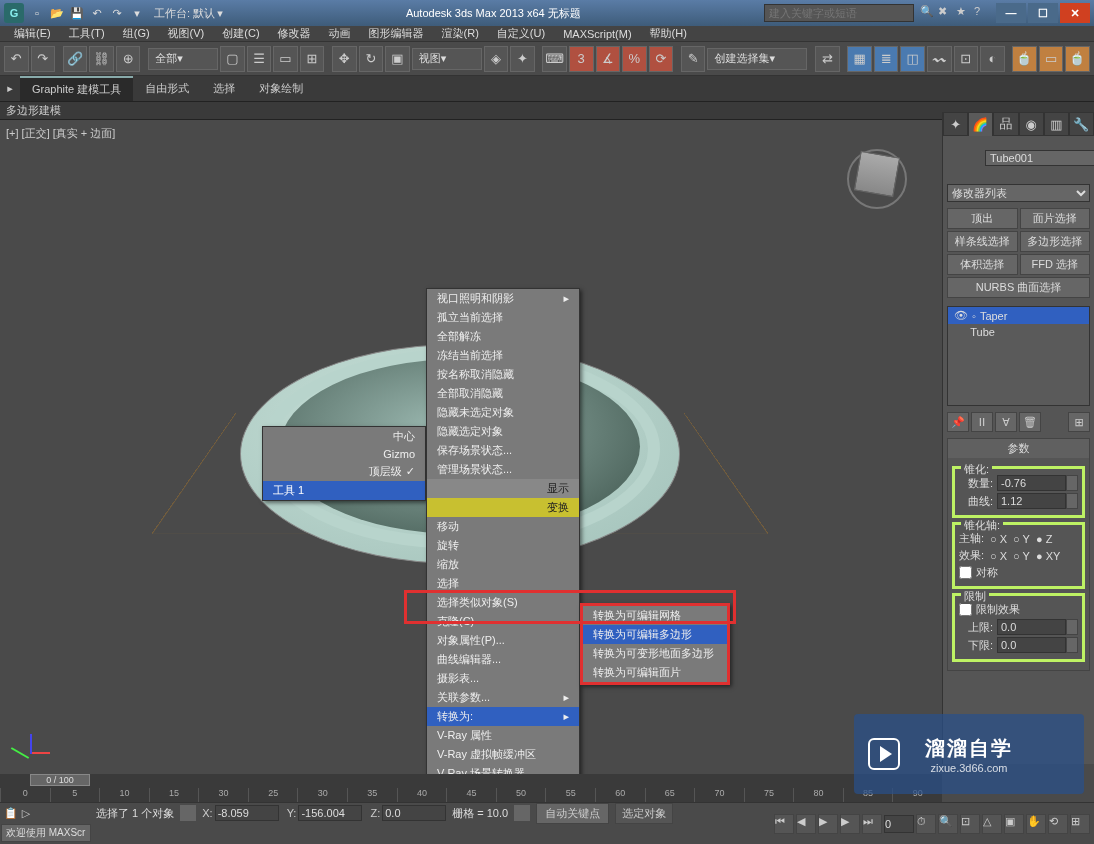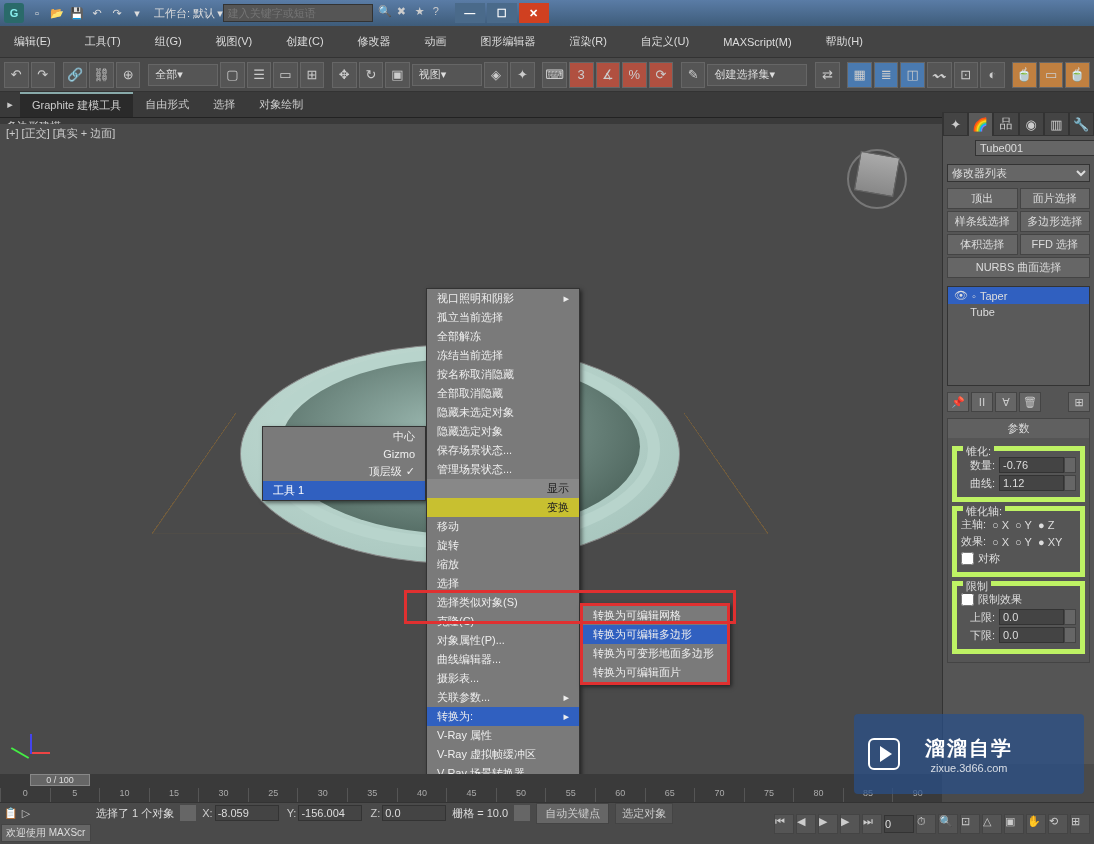--- a/index.html
+++ b/index.html
@@ -15,21 +15,21 @@
 .titlebar .searchbox { width: 150px; height: 18px; background: #555; border: 1px solid #333; padding: 0 4px; color: #aaa; }
 .titlebar .helpicons { display: flex; gap: 2px; margin: 0 6px; }
 .titlebar .helpicons span { width: 16px; height: 16px; }
 .titlebar .winbtns { display: flex; }
 .titlebar .winbtns div { width: 30px; height: 20px; display: flex; align-items: center; justify-content: center; color: #fff; font-weight: bold; }
 .titlebar .winbtns .min { background: #4a6a8a; }
 .titlebar .winbtns .max { background: #4a6a8a; margin-left: 2px; }
 .titlebar .winbtns .close { background: #d04020; margin-left: 2px; }
 
 
-.menubar { height: 32px; background: #444; display: flex; align-items: center; padding: 0 6px; gap: 18px; border-bottom: 1px solid #333; }
+.menubar { height: 16px; background: #444; display: flex; align-items: center; padding: 0 6px; gap: 2px; border-bottom: 1px solid #333; }
 .menubar .menu { padding: 2px 8px; color: #ddd; }
 
 
 .toolbar { height: 34px; background: #4a4a4a; display: flex; align-items: center; padding: 0 4px; gap: 2px; border-bottom: 1px solid #333; }
 .toolbar .btn { width: 26px; height: 26px; background: #555; border: 1px solid #666; display: flex; align-items: center; justify-content: center; color: #ccc; font-size: 13px; }
 .toolbar .sep { width: 4px; }
 .toolbar .dropdown { height: 22px; background: #555; border: 1px solid #666; padding: 0 6px; display: flex; align-items: center; color: #ddd; min-width: 70px; }
 .toolbar .btn.blue { background: #4a7ab0; }
 .toolbar .btn.red { background: #b05040; }
 .toolbar .btn.orange { background: #c08040; }
@@ -70,36 +70,36 @@
 .quad-left .item { text-align: right; justify-content: flex-end; }
 .quad-right { top: 288px; left: 426px; width: 154px; }
 .convert-sub { top: 603px; left: 580px; width: 150px; border: 3px solid #e03030; }
 .hl-box { position: absolute; top: 590px; left: 404px; width: 332px; height: 34px; border: 3px solid #e03030; }
 
 
 .cmdpanel { position: absolute; top: 112px; right: 0; width: 152px; bottom: 80px; background: #555; border-left: 1px solid #333; display: flex; flex-direction: column; }
 .cmdpanel .tabs { height: 24px; display: flex; background: #444; }
 .cmdpanel .tabs .t { flex: 1; display: flex; align-items: center; justify-content: center; border: 1px solid #333; color: #ccc; font-size: 13px; }
 .cmdpanel .tabs .t.active { background: #5a5a5a; border-bottom: none; }
-.cmdpanel .objname { height: 18px; margin: 4px; display: flex; padding-left: 28px; }
+.cmdpanel .objname { height: 18px; margin: 14px; display: flex; padding-left: 28px; }
 .cmdpanel .objname input { flex: 1; background: #666; border: 1px solid #333; color: #ddd; padding: 0 4px; height: 16px; }
 .cmdpanel .objname .swatch { width: 16px; height: 16px; background: #a8d8c8; margin-left: 2px; }
 .cmdpanel .modlist { margin: 2px 4px; }
 .cmdpanel .modlist select { width: 100%; background: #666; color: #ddd; border: 1px solid #333; height: 18px; }
 .cmdpanel .selbtns { display: flex; flex-wrap: wrap; gap: 2px; margin: 4px; }
 .cmdpanel .selbtns .b { flex: 1 0 45%; background: #666; border: 1px solid #444; padding: 2px; text-align: center; color: #ddd; }
 .cmdpanel .stack { margin: 4px; height: 100px; background: #5a5a5a; border: 1px solid #333; }
 .cmdpanel .stack .row { padding: 2px 6px; color: #ddd; display: flex; align-items: center; gap: 4px; }
 .cmdpanel .stack .row.sel { background: #3060c0; }
 .cmdpanel .stackbtns { display: flex; gap: 2px; margin: 2px 4px; }
 .cmdpanel .stackbtns .b { width: 22px; height: 20px; background: #666; border: 1px solid #444; display: flex; align-items: center; justify-content: center; }
 .cmdpanel .rollout { margin: 4px; border: 1px solid #444; }
 .cmdpanel .rollout .hdr { background: #606060; padding: 2px; text-align: center; color: #ddd; }
 .cmdpanel .rollout .body { padding: 4px; }
-.cmdpanel .grp { border: 5px solid #bef264; margin: 4px 0; padding: 4px; position: relative; }
+.cmdpanel .grp { border: 3px solid #bef264; margin: 4px 0; padding: 4px; position: relative; }
 .cmdpanel .grp .lbl { position: absolute; top: -7px; left: 6px; background: #555; padding: 0 3px; color: #ddd; }
 .cmdpanel .prow { display: flex; align-items: center; gap: 4px; margin: 2px 0; }
 .cmdpanel .prow label { flex: 0 0 34px; text-align: right; color: #ddd; }
 .cmdpanel .prow .spinner { flex: 1; display: flex; }
 .cmdpanel .prow .spinner input { flex: 1; background: #444; border: 1px solid #333; color: #ddd; padding: 0 3px; height: 16px; width: 40px; }
 .cmdpanel .prow .spinner .sp { width: 12px; background: #666; border: 1px solid #444; display: flex; flex-direction: column; }
 .cmdpanel .radio { display: flex; gap: 6px; align-items: center; margin: 2px 0; }
 .cmdpanel .radio label { color: #ddd; }
 .cmdpanel .chk { display: flex; align-items: center; gap: 4px; margin: 2px 0; }
 .cmdpanel .chk label { color: #ddd; }
@@ -139,20 +139,21 @@
   <div class="qat">
     <span>▫</span>
     <span>📂</span>
     <span>💾</span>
     <span>↶</span>
     <span>↷</span>
     <span>▾</span>
   </div>
   <span class="ws">工作台: 默认</span>
   <span style="color:#ddd;margin-left:2px">▾</span>
+  <div class="apptitle">Autodesk 3ds Max  2013 x64   无标题</div>
   <input class="searchbox" placeholder="建入关键字或短语" style="">
   <div class="helpicons">
     <span>🔍</span>
     <span>✖</span>
     <span>★</span>
     <span>?</span>
   </div>
   <div class="winbtns">
     <div class="min">—</div>
     <div class="max">☐</div>

